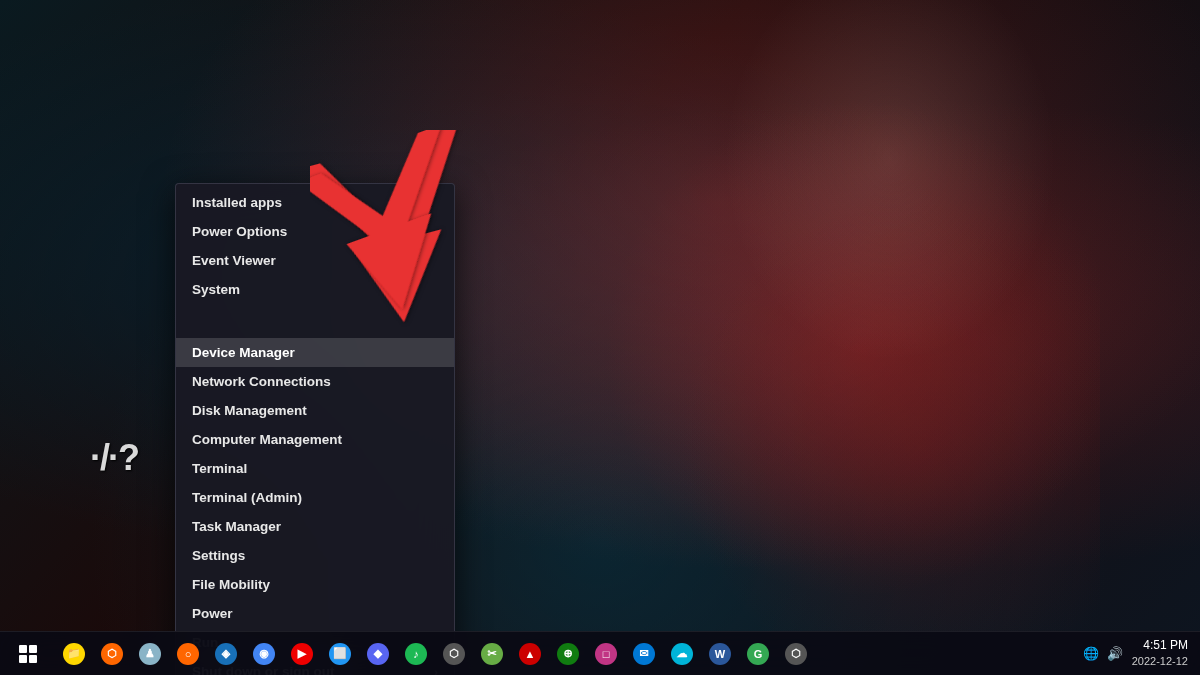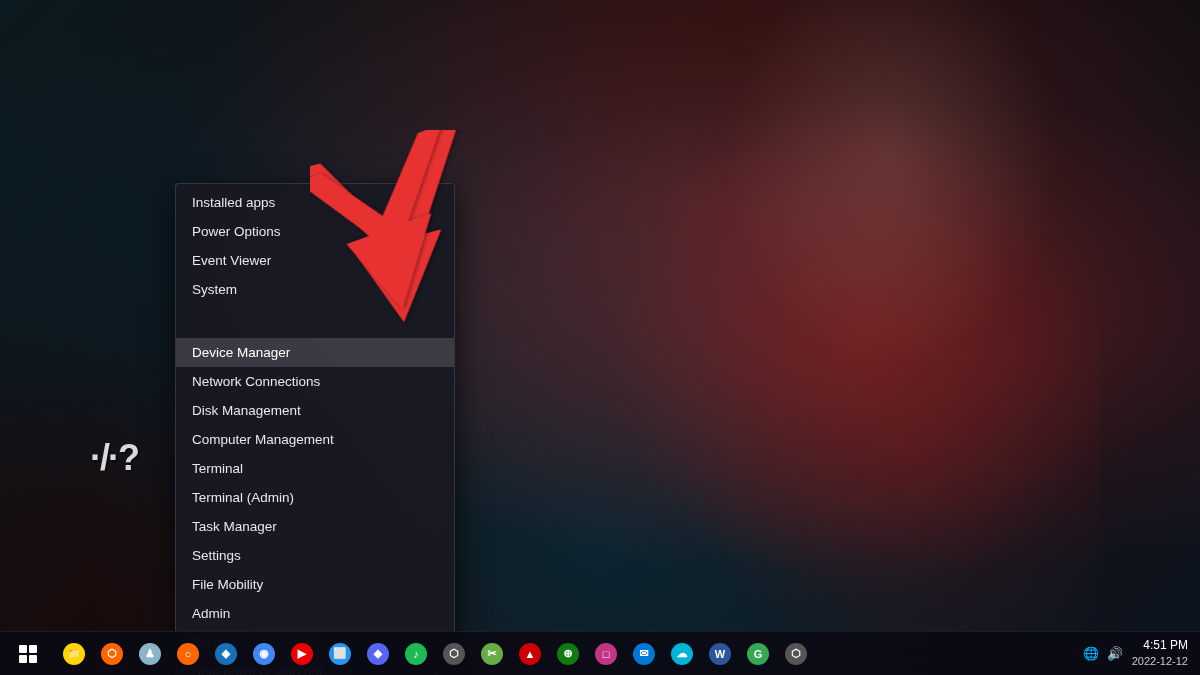--- a/index.html
+++ b/index.html
@@ -78,20 +78,21 @@
 
     .menu-item {
       display: flex;
       align-items: center;
       justify-content: space-between;
       padding: 7px 16px;
       color: #e8e8e8;
       font-size: 13.5px;
       cursor: pointer;
       white-space: nowrap;
+      font-weight: bold;
     }
 
     .menu-item.active {
       background: rgba(255,255,255,0.15);
       color: #ffffff;
       margin-top: 34px;
     }
 
     .menu-item .chevron {
       color: #aaa;
@@ -267,21 +268,21 @@
     <div class="menu-item">
       <span>Task Manager</span>
     </div>
     <div class="menu-item">
       <span>Settings</span>
     </div>
     <div class="menu-item">
       <span>File Mobility</span>
     </div>
     <div class="menu-item">
-      <span>Admin</span>
+      <span>Power</span>
     </div>
     <div class="menu-item">
       <span>Run</span>
     </div>
     <div class="menu-item">
       <span>Shut down or sign out</span>
       <span class="chevron">›</span>
     </div>
   </div>
 

